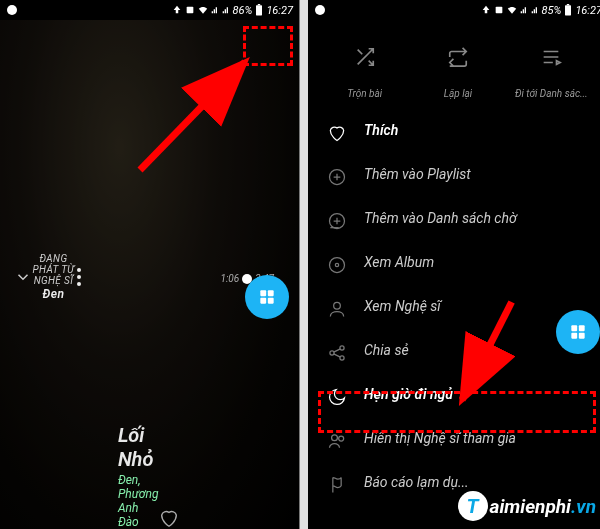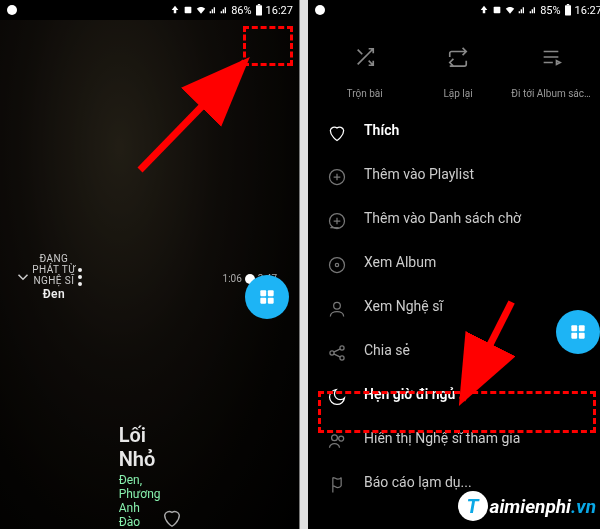--- a/index.html
+++ b/index.html
@@ -1,17 +1,17 @@
 <!DOCTYPE html>
 <html><head>
 <meta charset="utf-8">
 <style>
   * { margin:0; padding:0; box-sizing:border-box; font-family:-apple-system,Roboto,Arial,sans-serif; }
   body { background:#e0e0e0; width:600px; height:529px; position:relative; overflow:hidden; }
-  .frame { position:absolute; top:0; width:300px; height:529px; background:#000; overflow:hidden; }
+  .frame { position:absolute; top:0; width:300px; height:529px; background:#000; overflow:hidden;font-style:italic; }
   .frame-left { left:0; border-right:1px solid #777; }
   .frame-right { left:308px; }
   .statusbar { height:20px; background:#000; display:flex; justify-content:space-between; align-items:center; padding:0 6px; font-size:11px; color:#fff; }
   .statusbar .left, .statusbar .right { display:flex; align-items:center; gap:3px; }
   .statusbar svg { fill:#fff; }
 
   
   .np-screen { position:relative; height:509px; background:#171717; color:#bbb; }
   .np-bg { position:absolute; inset:0; background:radial-gradient(ellipse at 40% 25%, #3d3626 0%, #1a1510 40%, #0a0805 70%, #000 100%); }
   .np-bg::after { content:""; position:absolute; inset:0; background:rgba(0,0,0,0.45); }
@@ -253,21 +253,21 @@
       <div class="top-action">
         <svg viewBox="0 0 24 24" width="22" height="22">
             <path d="M17 2l4 4-4 4M3 12V8a2 2 0 0 1 2-2h16M7 22l-4-4 4-4m14 2v4a2 2 0 0 1-2 2H3" stroke="#888" stroke-width="1.8" fill="none"></path>
           </svg>
         <span class="top-action-label">Lặp lại</span>
       </div>
       <div class="top-action">
         <svg viewBox="0 0 24 24" width="22" height="22">
             <path d="M4 6h16M4 12h16M4 18h10m4-2l4 2-4 2z" stroke="#888" stroke-width="1.8" fill="none"></path>
           </svg>
-        <span class="top-action-label">Đi tới Album sác...</span>
+        <span class="top-action-label">Đi tới Danh sác...</span>
       </div>
     </div>
 
     <div class="menu-list">
       <div class="menu-item highlight">
         <span class="menu-icon">
             <svg viewBox="0 0 24 24" width="20" height="20">
               <path d="M12 21s-8-5-8-12a5 5 0 0 1 8-3 5 5 0 0 1 8 3c0 7-8 12-8 12z"></path>
             </svg>
           </span>

